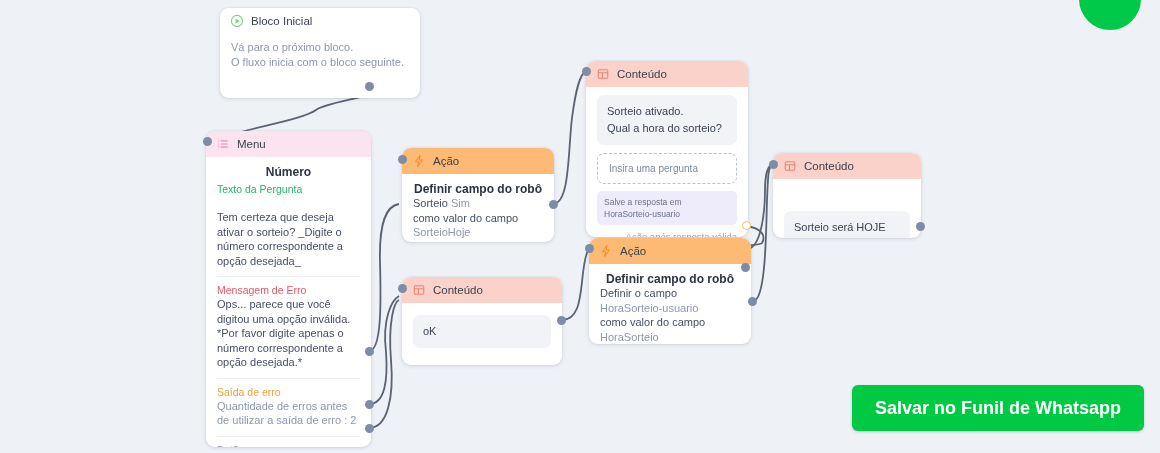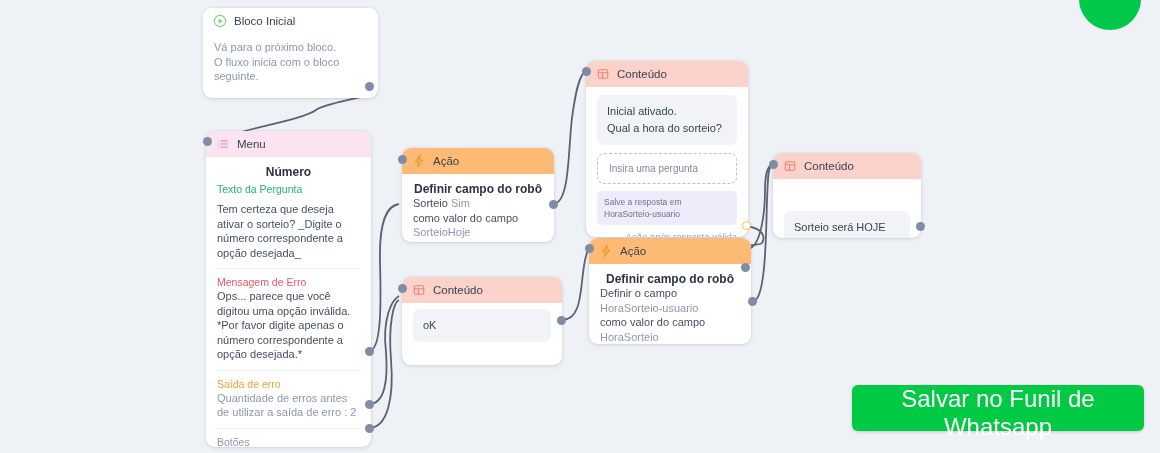--- a/index.html
+++ b/index.html
@@ -34,21 +34,21 @@
   .head-yellow  { background: #fdba74; }
   .head-white   { background: #ffffff; }
   .card-body { padding: 9px 11px 11px 11px; }
 
   .ico { width: 14px; height: 14px; display: block; flex: 0 0 auto; }
 
   
   .t-bold   { font-size: 12px; font-weight: bold; color: #2c3444; text-align: center; }
   .t-plain  { font-size: 11px; color: #464f63; line-height: 14.5px; }
   .t-muted  { font-size: 11px; color: #8e98ad; line-height: 14.5px; }
-  .lbl-green  { font-size: 10.5px; color: #26b36a; margin-bottom: 7px; }
+  .lbl-green  { font-size: 10.5px; color: #26b36a; margin-bottom: 15px; }
   .lbl-red    { font-size: 10.5px; color: #e3596a; margin-bottom: 1px; }
   .lbl-orange { font-size: 10.5px; color: #eda23a; margin-bottom: 1px; }
   .lbl-grey   { font-size: 10.5px; color: #8e98ad; margin-bottom: 2px; }
   .hr { height: 1px; background: #edeff4; margin: 8px 0 7px 0; }
 
   .btn-row { font-size: 11px; color: #4a5364; padding: 3px 0 4px 0; }
   .btn-row b { color: #2c3444; }
 
   
   .bubble {
@@ -75,21 +75,21 @@
   .port { position: absolute; border-radius: 50%; }
   .port-dot { width: 9px; height: 9px; background: #7f8ca6; }
   .port-ring-y { width: 9px; height: 9px; background: #fff; border: 1.6px solid #f0c54b; }
   .port-ring-r { width: 10px; height: 10px; background: #fff; border: 1.8px solid #ef4f5f; }
 
   
   #save-funnel {
     position: absolute; left: 852px; top: 385px;
     width: 292px; height: 46px;
     background: #00c943; border: none; border-radius: 6px;
-    color: #ffffff; font-size: 24px; font-weight: normal;
+    color: #ffffff; font-size: 18px; font-weight: bold;
     font-family: "Liberation Sans", sans-serif;
     cursor: pointer;
     box-shadow: 0 1px 3px rgba(0,0,0,.18);
   }
   #fab-green {
     position: absolute; left: 1079px; top: -32px;
     width: 62px; height: 62px; border-radius: 50%;
     background: #00c94a;
   }
 </style>
@@ -114,21 +114,21 @@
       <path d="M746,226 C762,228 766,236 762,243 C756,250 600,242 589,248"></path>
 
       <path d="M746,249 C762,250 765,208 765,190 C765,175 768,167 771,165"></path>
 
       <path d="M753,301 C766,301 766,232 767,200 C768,178 768,170 771,166"></path>
 
       <path d="M562,320 C578,320 580,300 582,282 C584,262 586,252 589,249"></path>
     </g>
   </svg>
 
-  <div class="card" style="left:203px; top:8px; width:175px; height:90px;">
+  <div class="card" style="left:220px; top:8px; width:200px; height:90px;">
     <div class="card-head head-white">
       <svg class="ico" viewBox="0 0 20 20">
         <circle cx="10" cy="10" r="8" fill="none" stroke="#7ed07a" stroke-width="1.6"></circle>
         <path d="M8 6.5 L14 10 L8 13.5 Z" fill="#7ed07a"></path>
       </svg>
       <span>Bloco Inicial</span>
     </div>
     <div class="card-body" style="padding-top:6px;">
       <div class="t-muted">Vá para o próximo bloco.</div>
       <div class="t-muted">O fluxo inicia com o bloco seguinte.</div>
@@ -196,39 +196,39 @@
 
   <div class="card" style="left:402px; top:277px; width:160px; height:88px;">
     <div class="card-head head-salmon">
       <svg class="ico" viewBox="0 0 20 20">
         <rect x="3.2" y="4" width="13.6" height="12" rx="1.6" fill="none" stroke="#f08070" stroke-width="1.5"></rect>
         <line x1="3.2" y1="8.2" x2="16.8" y2="8.2" stroke="#f08070" stroke-width="1.5"></line>
         <line x1="9.2" y1="8.2" x2="9.2" y2="16" stroke="#f08070" stroke-width="1.5"></line>
       </svg>
       <span>Conteúdo</span>
     </div>
-    <div class="card-body" style="padding-top:6px;">
+    <div class="card-body" style="padding-top:12px;">
       <div class="bubble">oK</div>
     </div>
   </div>
   <div class="port port-dot" style="left:398px; top:284px;"></div>
   <div class="port port-dot" style="left:557px; top:316px;"></div>
 
   <div class="card" style="left:586px; top:61px; width:162px; height:176px;">
     <div class="card-head head-salmon">
       <svg class="ico" viewBox="0 0 20 20">
         <rect x="3.2" y="4" width="13.6" height="12" rx="1.6" fill="none" stroke="#f08070" stroke-width="1.5"></rect>
         <line x1="3.2" y1="8.2" x2="16.8" y2="8.2" stroke="#f08070" stroke-width="1.5"></line>
         <line x1="9.2" y1="8.2" x2="9.2" y2="16" stroke="#f08070" stroke-width="1.5"></line>
       </svg>
       <span>Conteúdo</span>
     </div>
     <div class="card-body" style="padding-top:8px;">
       <div class="bubble">
-        <div>Inicial ativado.</div>
+        <div>Sorteio ativado.</div>
         <div>Qual a hora do sorteio?</div>
       </div>
       <div class="dashed-input">Insira uma pergunta</div>
       <div class="save-chip">Salve a resposta em HoraSorteio-usuario</div>
       <div class="valid-row">Ação após resposta válida</div>
     </div>
   </div>
   <div class="port port-dot" style="left:582px; top:67px;"></div>
   <div class="port port-ring-y" style="left:742px; top:221px;"></div>
   <div class="port port-ring-r" style="left:741px; top:243px;"></div>

